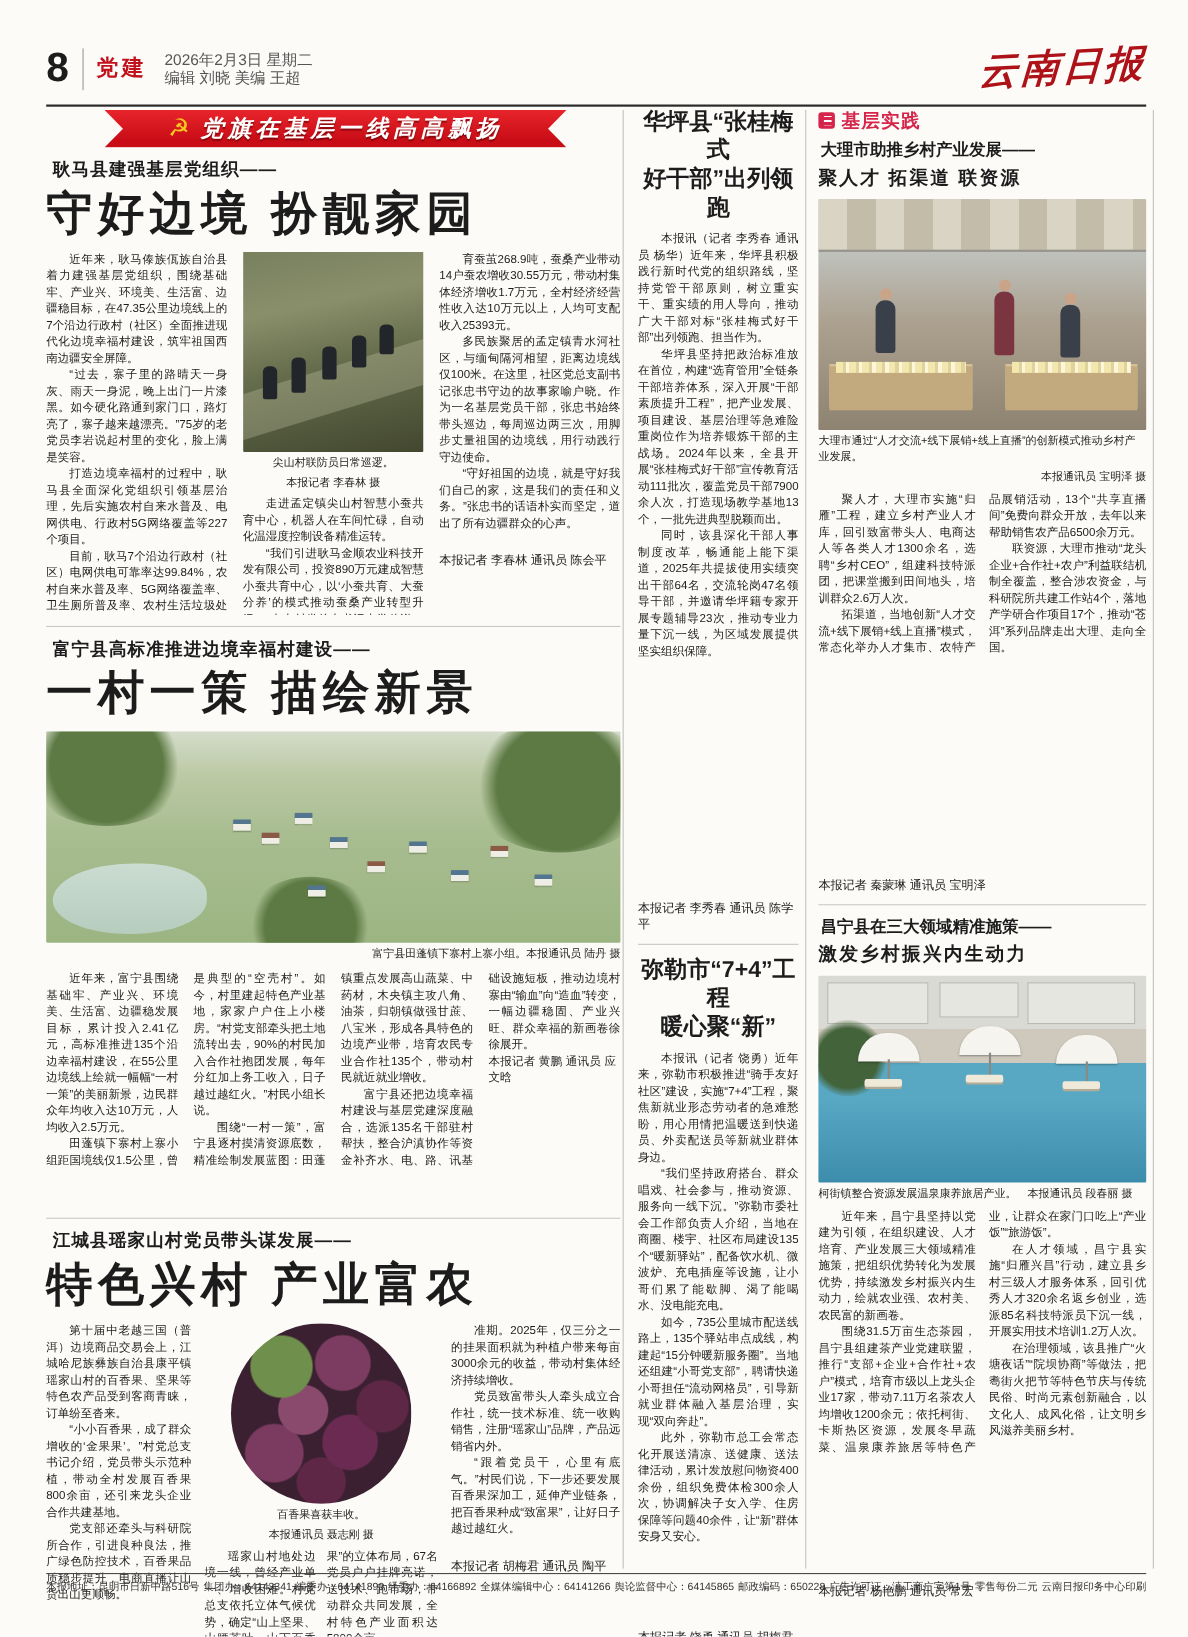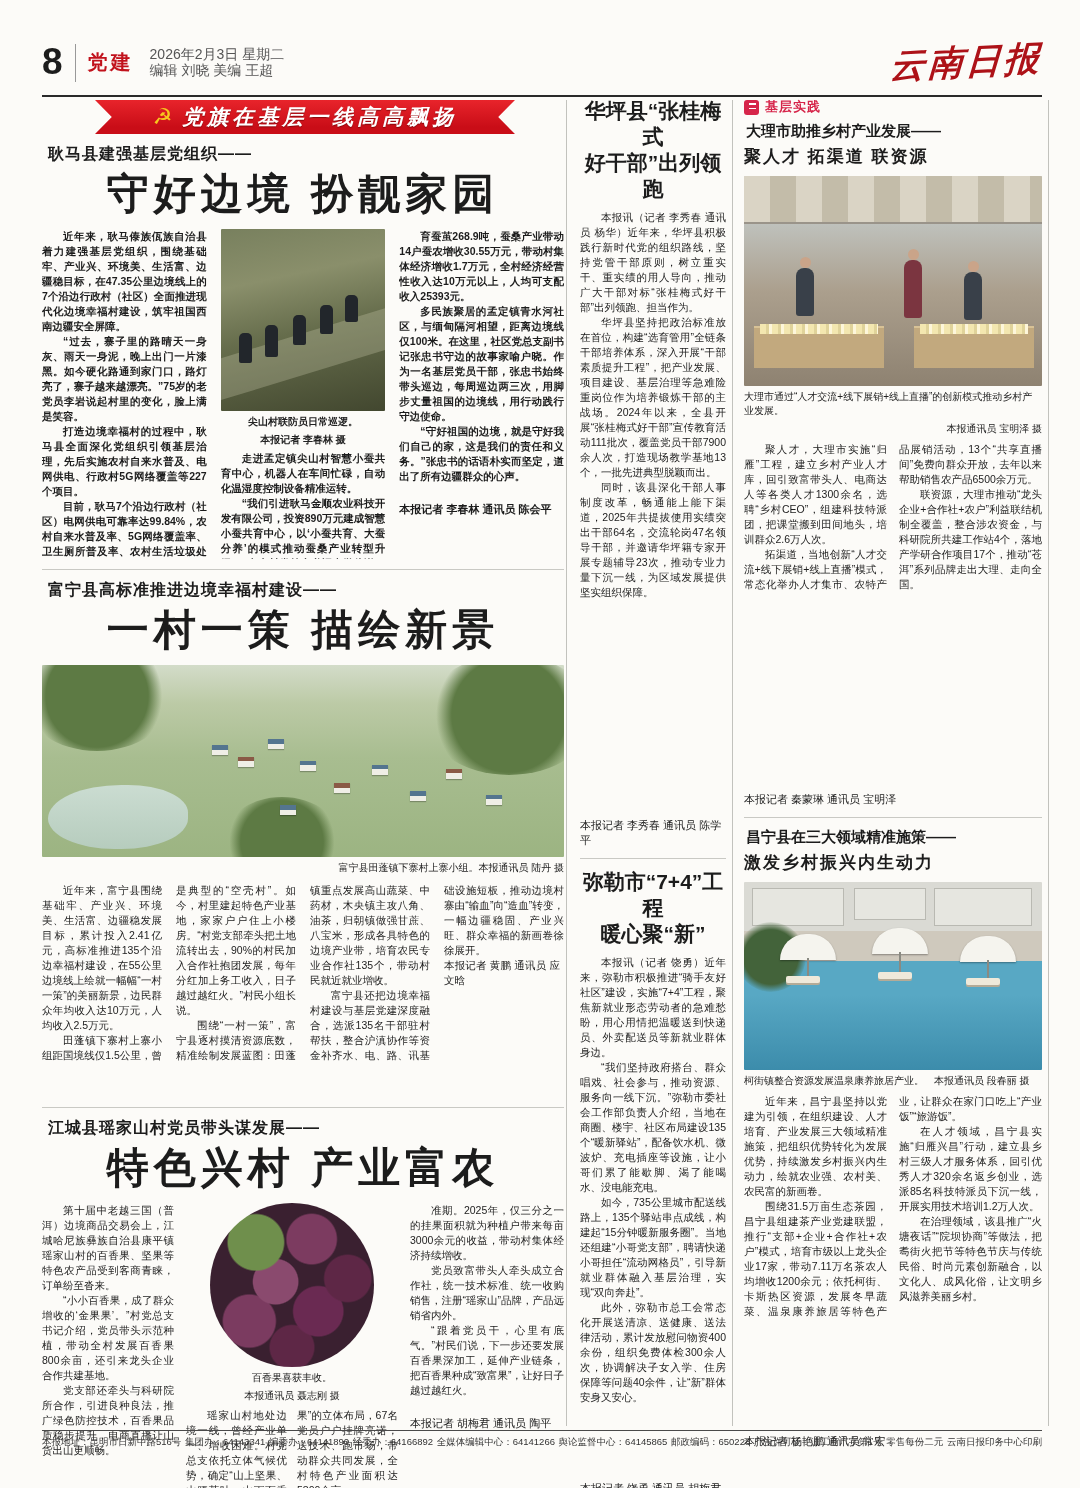--- a/index.html
+++ b/index.html
@@ -25,44 +25,44 @@
   .banner .btxt{color:#fff;font-size:21px;font-weight:bold;letter-spacing:4px;text-shadow:0 1px 1px rgba(90,0,0,.6);font-style:italic;}
   
   .col-left{position:absolute;left:42px;top:142px;width:522px;}
   .col-mid{position:absolute;left:580px;top:98px;width:146px;}
   .col-right{position:absolute;left:744px;top:98px;width:298px;}
   .vrule{position:absolute;width:1px;background:#c2c2bd;top:100px;height:1326px;}
   .v1{left:566px;} .v2{left:732px;} .v3{left:1048px;}
   .hdiv{height:1px;background:#c9c9c4;margin:10px 0;}
   
   .kicker{font-size:16px;font-weight:bold;letter-spacing:1px;margin:2px 0 4px 6px;}
-  .headline{font-size:42px;font-weight:bold;text-align:center;letter-spacing:5px;line-height:50px;margin:2px 0 10px 0;white-space:nowrap;}
+  .headline{font-size:42px;font-weight:bold;text-align:left;letter-spacing:5px;line-height:50px;margin:2px 0 10px 0;white-space:nowrap;}
   .bodytext p{margin:0;text-indent:2em;font-size:10.5px;line-height:15px;text-align:justify;}
   .byline{font-size:11px;margin-top:18px;padding-right:4px;}
   .caption{font-size:10px;line-height:14px;color:#222;margin-top:4px;}
   .cap-center{text-align:center;} .cap-right{text-align:right;}
   
-  .a1grid{display:flex;gap:14px;height:330px;overflow:hidden;font-weight:bold;}
+  .a1grid{display:flex;gap:14px;height:330px;overflow:hidden;}
   .a1grid .acol{flex:1;overflow:hidden;}
   
   .flow4{column-count:4;column-gap:14px;height:214px;overflow:hidden;margin-top:8px;}
   
   .a3grid{display:flex;gap:12px;height:300px;overflow:hidden;}
   .a3c1{width:132px;} .a3mid{width:212px;} .a3c4{flex:1;}
   .flow2s{column-count:2;column-gap:10px;height:96px;overflow:hidden;margin-top:5px;}
   
   .mid-headline{font-size:21px;font-weight:bold;text-align:center;line-height:26px;margin:0 0 8px 0;}
   .mid-body{height:590px;overflow:hidden;}
   .mid-body2{height:508px;overflow:hidden;}
   
   .badge{display:flex;align-items:center;gap:6px;margin-bottom:6px;}
   .badge-icon{width:15px;height:15px;border-radius:3px;background:#d6254a;position:relative;}
   .badge-icon .lines{position:absolute;inset:3px 3px 3px 5px;
       background:repeating-linear-gradient(#fff 0 1.5px,transparent 1.5px 4.5px);}
-  .badge-label{font-size:13px;font-weight:bold;color:#d6254a;letter-spacing:1px;}
+  .badge-label{font-size:17px;font-weight:bold;color:#d6254a;letter-spacing:1px;}
   .r-kicker{font-size:15px;font-weight:bold;margin:4px 0 4px 2px;}
   .r-headline{font-size:17px;font-weight:bold;letter-spacing:2px;margin:2px 0 8px 0;}
   .flow2{column-count:2;column-gap:12px;overflow:hidden;margin-top:6px;}
   .h-dali{height:332px;} .h-chang{height:322px;}
   
   .photo{position:relative;overflow:hidden;border-radius:1px;}
   .p-patrol{width:100%;height:182px;background:linear-gradient(168deg,#78805e 0%,#8a8f6b 28%,#666d4c 55%,#42472f 100%);}
   .p-patrol .trail{position:absolute;width:220%;height:40px;left:-40%;top:52%;background:rgba(205,205,175,.30);transform:rotate(-17deg);}
   .fig{position:absolute;background:#22262b;border-radius:5px 5px 2px 2px;width:13px;}
   .p-aerial{width:522px;height:192px;background:linear-gradient(180deg,#d3dcc9 0%,#bccaa6 20%,#a8bd90 48%,#9cb482 100%);}

